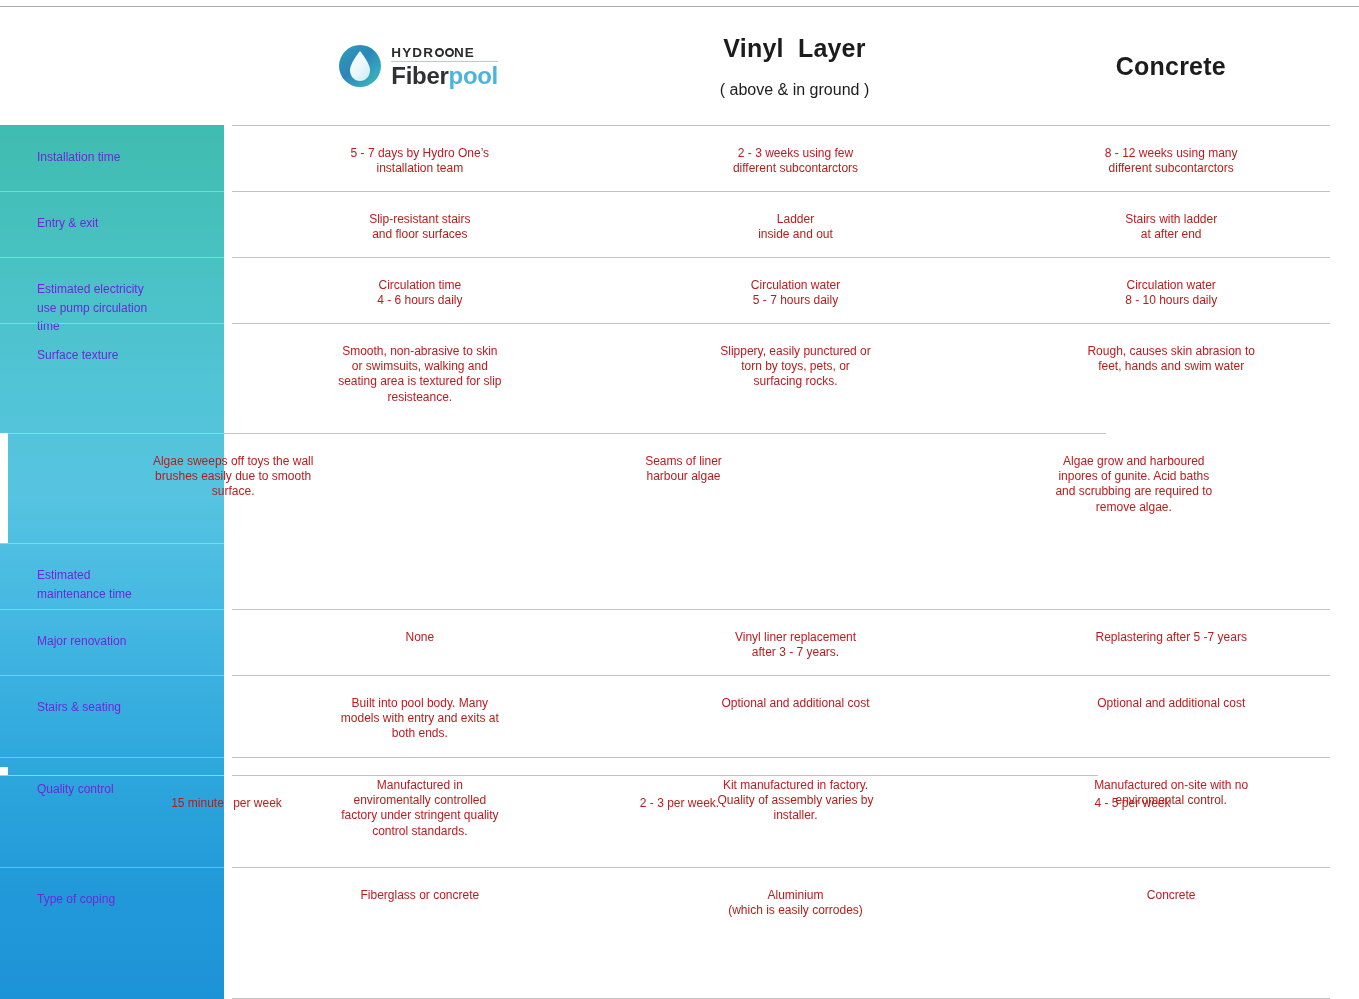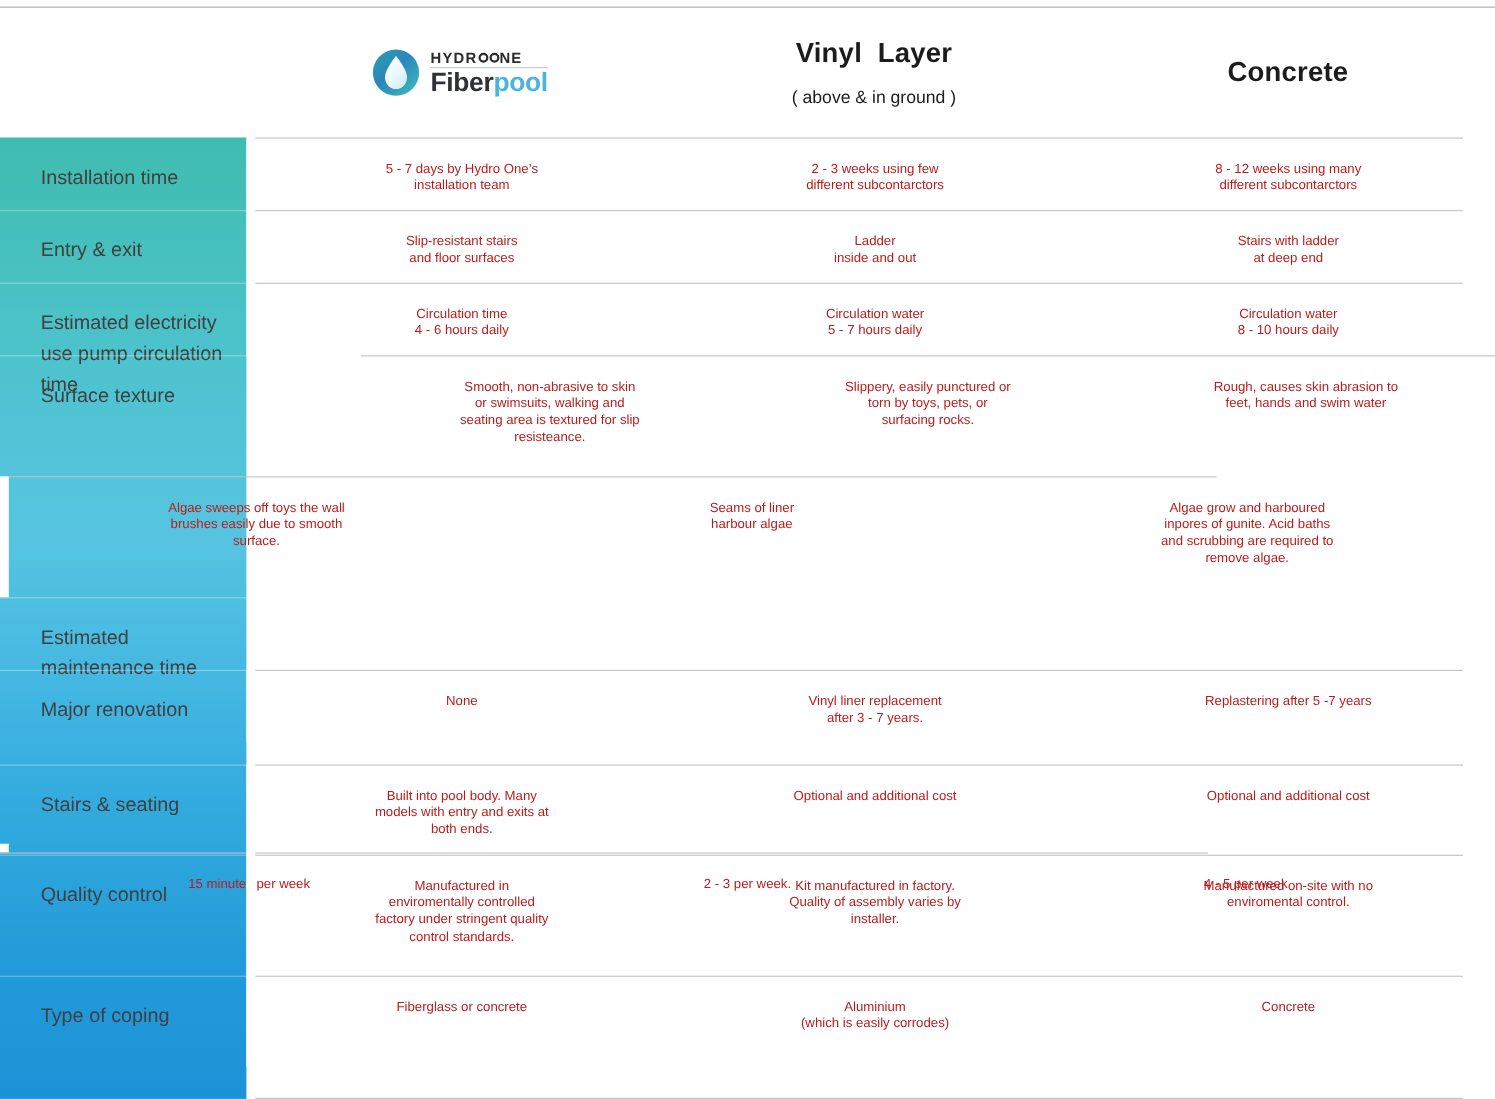--- a/index.html
+++ b/index.html
@@ -137,22 +137,22 @@
     position: relative;
     display: flex;
     width: 1359px;
   }
 
   
   .cell-label {
     position: relative;
     width: 224px; flex: 0 0 224px;
     padding: 23px 14px 0 37px;
-    color: #404040;
-    font-size: 18px;
+    color: #6d28d9;
+    font-size: 12px;
     line-height: 1.55;
     white-space: pre-line;
   }
   
   .cell-label::after {
     content: "";
     position: absolute;
     left: 0; top: 0;
     width: 224px; height: 1px;
     background: rgba(255,255,255,0.34);
@@ -268,38 +268,38 @@
         </div>
         <div class="row" style="height: 66px;">
           <div class="cell-label">Entry &amp; exit</div>
           <div class="gutter"></div>
           <div class="cells">
             <div class="cell">Slip-resistant stairs
 and floor surfaces</div>
             <div class="cell">Ladder
 inside and out</div>
             <div class="cell">Stairs with ladder
-at deep end</div>
+at after end</div>
           </div>
         </div>
         <div class="row" style="height: 66px;">
           <div class="cell-label">Estimated electricity
 use pump circulation
 time</div>
           <div class="gutter"></div>
           <div class="cells">
             <div class="cell">Circulation time
 4 - 6 hours daily</div>
             <div class="cell">Circulation water
 5 - 7 hours daily</div>
             <div class="cell">Circulation water
 8 - 10 hours daily</div>
           </div>
         </div>
-        <div class="row" style="height: 110px; gap: 48px;">
+        <div class="row" style="height: 110px;">
           <div class="cell-label">Surface texture</div>
           <div class="gutter"></div>
           <div class="cells">
             <div class="cell">Smooth, non-abrasive to skin
 or swimsuits, walking and
 seating area is textured for slip
 resisteance.</div>
             <div class="cell">Slippery, easily punctured or
 torn by toys, pets, or
 surfacing rocks.</div>
@@ -334,21 +334,21 @@
         <div class="row" style="height: 66px;">
           <div class="cell-label">Major renovation</div>
           <div class="gutter"></div>
           <div class="cells">
             <div class="cell">None</div>
             <div class="cell">Vinyl liner replacement
 after 3 - 7 years.</div>
             <div class="cell">Replastering after 5 -7 years</div>
           </div>
         </div>
-        <div class="row" style="height: 82px; margin-top: 20px;">
+        <div class="row" style="height: 82px;">
           <div class="cell-label">Stairs &amp; seating</div>
           <div class="gutter"></div>
           <div class="cells">
             <div class="cell">Built into pool body. Many
 models with entry and exits at
 both ends.</div>
             <div class="cell">Optional and additional cost</div>
             <div class="cell">Optional and additional cost</div>
           </div>
         </div>

